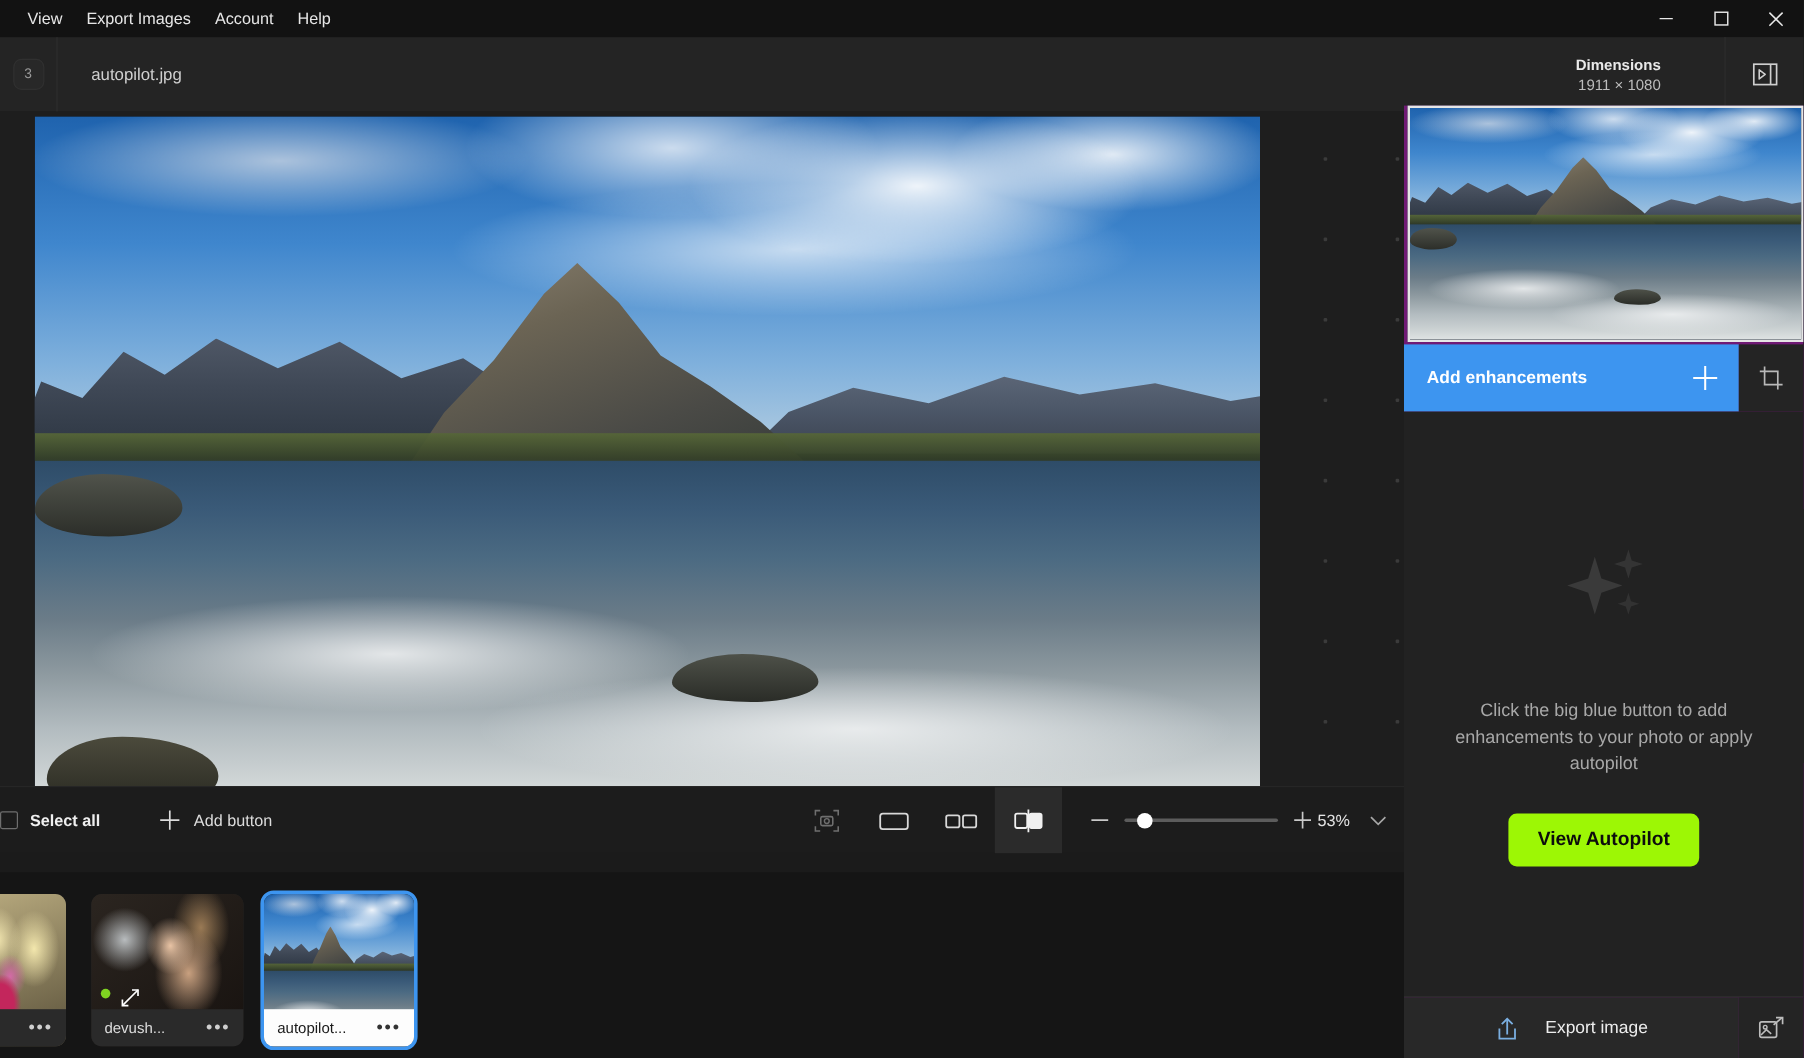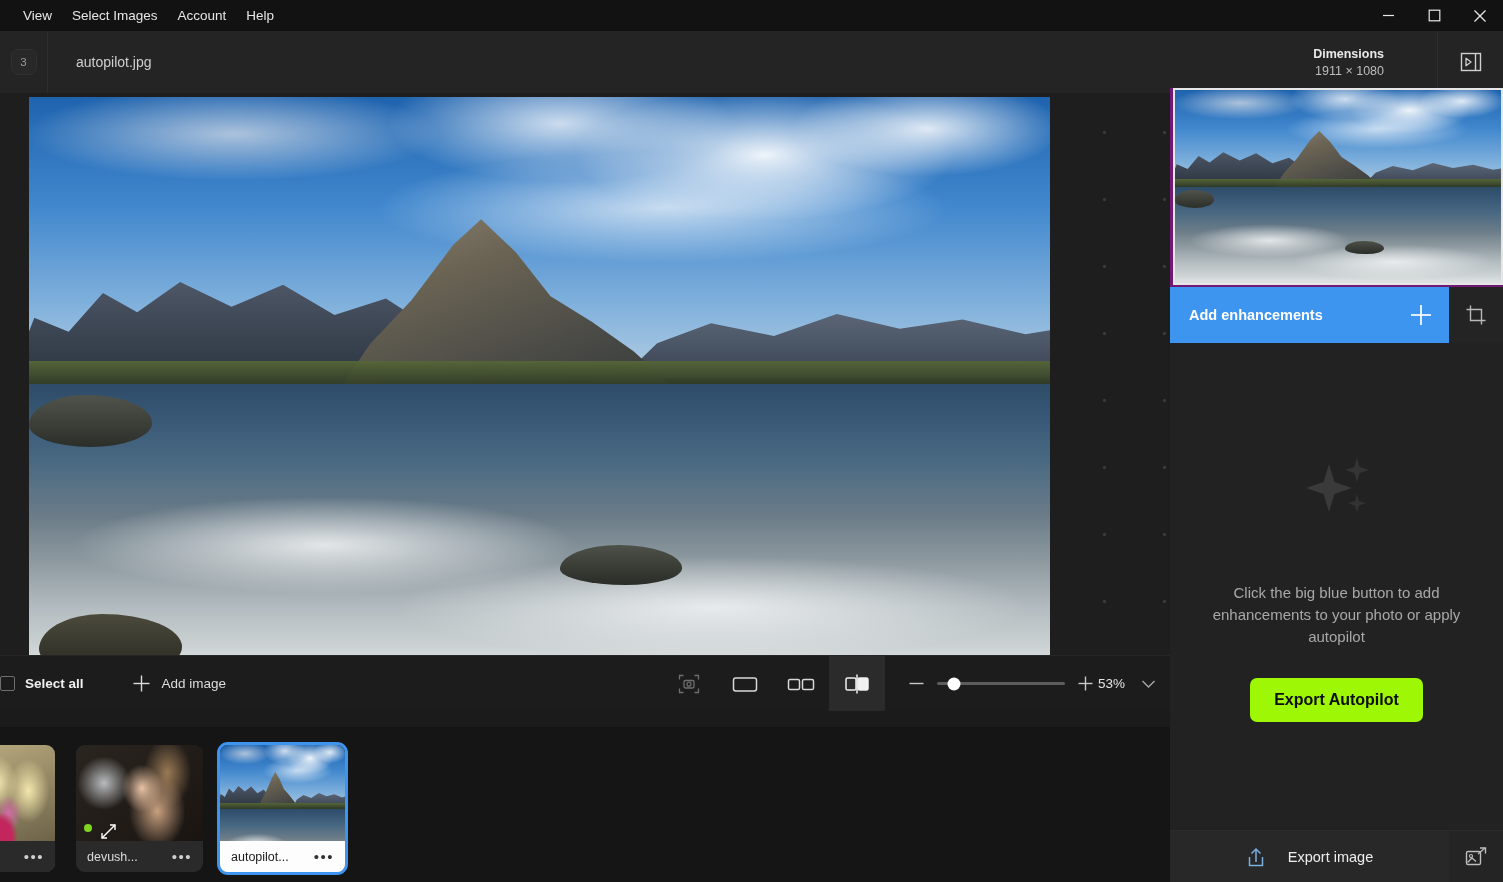--- a/index.html
+++ b/index.html
@@ -266,21 +266,21 @@
   }
 </style>
 </head>
 <body>
 
 <div id="app">
 
   <div class="titlebar">
     <div class="menu">
       <div class="menu-item">View</div>
-      <div class="menu-item">Select Images</div>
+      <div class="menu-item">Export Images</div>
       <div class="menu-item">Account</div>
       <div class="menu-item">Help</div>
     </div>
     <div class="wincontrols">
       <div class="wc">
         <svg width="13" height="13" viewBox="0 0 13 13">
           <line x1="1" y1="6.5" x2="12" y2="6.5" stroke="#e8e8e8" stroke-width="1.2"></line>
         </svg>
       </div>
       <div class="wc">
@@ -357,21 +357,21 @@
   <div class="toolbar">
     <div class="select-all">
       <div class="chk"></div>
       <div class="lbl">Select all</div>
     </div>
     <div class="add-images">
       <svg width="19" height="19" viewBox="0 0 19 19">
         <line x1="9.5" y1="1.5" x2="9.5" y2="17.5" stroke="#dcdcdc" stroke-width="1.4"></line>
         <line x1="1.5" y1="9.5" x2="17.5" y2="9.5" stroke="#dcdcdc" stroke-width="1.4"></line>
       </svg>
-      <div class="lbl">Add image</div>
+      <div class="lbl">Add button</div>
     </div>
 
     <div class="view-modes">
       <div class="vm">
         <svg width="22" height="20" viewBox="0 0 22 20">
           <path d="M1.5 5.5 V1.5 H5.5" fill="none" stroke="#6f6f6f" stroke-width="1.3"></path>
           <path d="M16.5 1.5 H20.5 V5.5" fill="none" stroke="#6f6f6f" stroke-width="1.3"></path>
           <path d="M20.5 14.5 V18.5 H16.5" fill="none" stroke="#6f6f6f" stroke-width="1.3"></path>
           <path d="M5.5 18.5 H1.5 V14.5" fill="none" stroke="#6f6f6f" stroke-width="1.3"></path>
           <rect x="6" y="6.5" width="10" height="7.5" rx="1.4" fill="none" stroke="#6f6f6f" stroke-width="1.3"></rect>
@@ -491,21 +491,21 @@
       </div>
     </div>
 
     <div class="empty">
       <svg class="sparkle" width="92" height="80" viewBox="0 0 92 80">
         <path d="M38 12 L43.5 30 L61 36 L43.5 42 L38 60 L32.5 42 L15 36 L32.5 30 Z" fill="#3a3a3a"></path>
         <path d="M66 6 L68.8 15 L78 18 L68.8 21 L66 30 L63.2 21 L54 18 L63.2 15 Z" fill="#343434"></path>
         <path d="M66 42 L68.2 49 L75 51.2 L68.2 53.4 L66 60 L63.8 53.4 L57 51.2 L63.8 49 Z" fill="#323232"></path>
       </svg>
       <div class="empty-txt">Click the big blue button to add enhancements to your photo or apply autopilot</div>
-      <button class="autopilot">Export Autopilot</button>
+      <button class="autopilot">View Autopilot</button>
     </div>
 
     <div class="export-row">
       <div class="export-btn">
         <svg width="20" height="22" viewBox="0 0 20 22">
           <path d="M10 16 V3" fill="none" stroke="#7aaee0" stroke-width="1.5"></path>
           <path d="M5.5 7.5 L10 3 L14.5 7.5" fill="none" stroke="#7aaee0" stroke-width="1.5"></path>
           <path d="M3.5 11 V19.5 H16.5 V11" fill="none" stroke="#7aaee0" stroke-width="1.5"></path>
         </svg>
         <div class="lbl">Export image</div>

